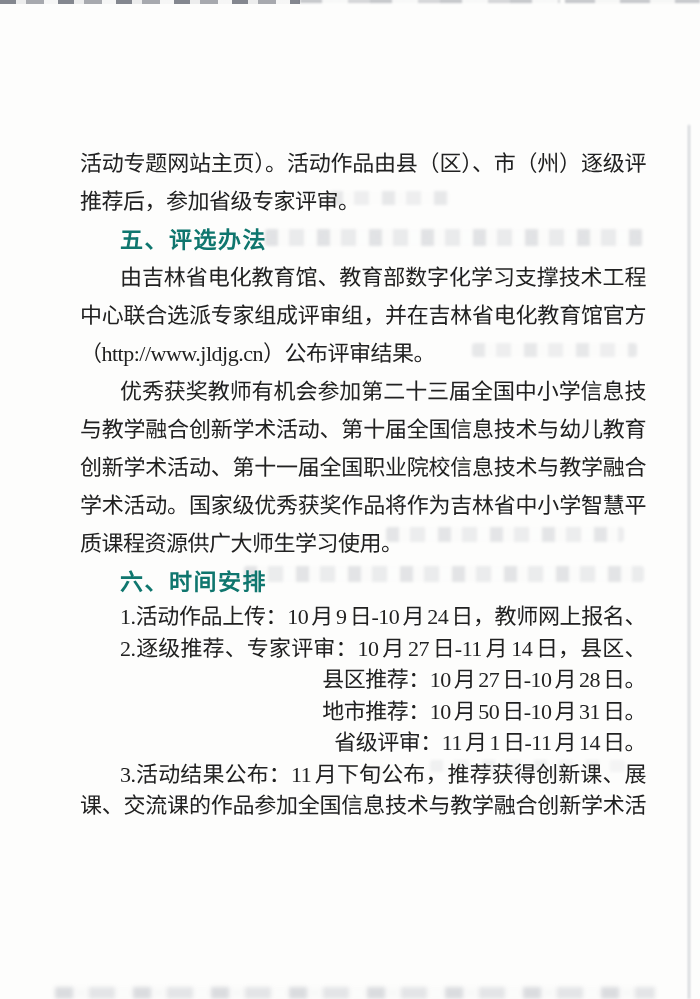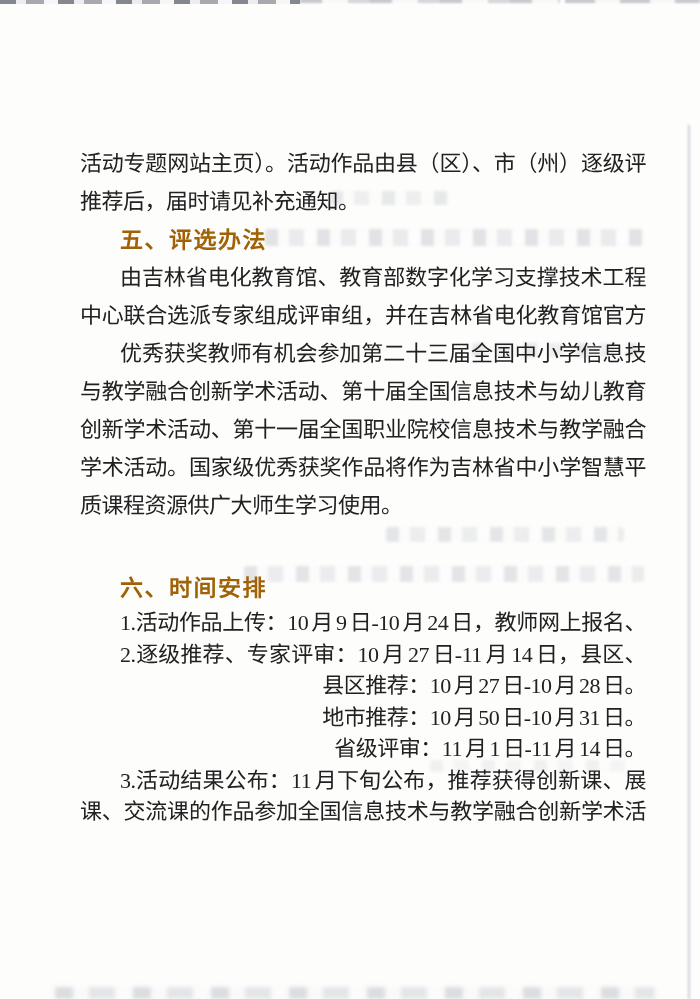--- a/index.html
+++ b/index.html
@@ -36,23 +36,23 @@
   .indent{padding-left:40px;}
   .indent.just{padding-left:0;text-indent:40px;}
   .sub{padding-left:64px;text-align:right;}
   .heading{
     font-family:"Liberation Sans","DejaVu Sans",sans-serif;
     font-weight:700;
     font-size:23px;
     letter-spacing:1.5px;
     padding-left:40px;
     line-height:38px;
-    color:#a16207;
+    color:#0f766e;
   }
-  .sec-b .heading{line-height:38px;margin-top:44px;}
+  .sec-b .heading{line-height:38px;}
   
   .artifact{position:absolute;pointer-events:none;}
   .top-edge-1{
     left:0;top:-1px;width:300px;height:5px;
     background:repeating-linear-gradient(90deg,
       rgba(75,80,92,.85) 0 16px, rgba(75,80,92,.12) 16px 26px, rgba(75,80,92,.6) 26px 44px, rgba(75,80,92,.05) 44px 58px);
     filter:blur(.7px);opacity:.8;
   }
   .top-edge-2{
     left:300px;top:-1px;width:260px;height:4px;
@@ -105,26 +105,27 @@
   <div class="artifact ghost ghost-2"></div>
   <div class="artifact ghost ghost-3"></div>
   <div class="artifact ghost ghost-4"></div>
   <div class="artifact ghost ghost-5"></div>
   <div class="artifact ghost ghost-6"></div>
 
   <div class="content">
 
     <div class="sec-a">
       <div class="line just">活动专题网站主页）。活动作品由县（区）、市（州）逐级评审</div>
-      <div class="line">推荐后，届时请见补充通知。</div>
+      <div class="line">推荐后，参加省级专家评审。</div>
 
       <div class="line heading">五、评选办法</div>
 
       <div class="line indent just">由吉林省电化教育馆、教育部数字化学习支撑技术工程研究</div>
       <div class="line just">中心联合选派专家组成评审组，并在吉林省电化教育馆官方网站</div>
+      <div class="line">（http://www.jldjg.cn）公布评审结果。</div>
 
       <div class="line indent just">优秀获奖教师有机会参加第二十三届全国中小学信息技术</div>
       <div class="line just">与教学融合创新学术活动、第十届全国信息技术与幼儿教育融合</div>
       <div class="line just">创新学术活动、第十一届全国职业院校信息技术与教学融合创新</div>
       <div class="line just">学术活动。国家级优秀获奖作品将作为吉林省中小学智慧平台优</div>
       <div class="line">质课程资源供广大师生学习使用。</div>
     </div>
 
     <div class="sec-b">
       <div class="line heading">六、时间安排</div>

